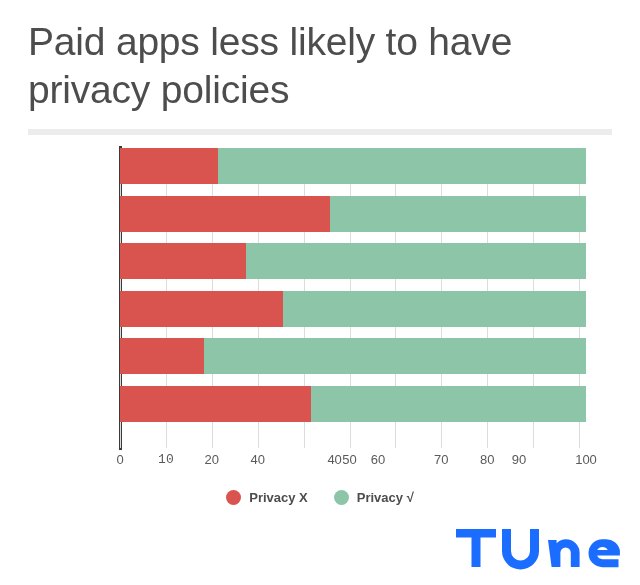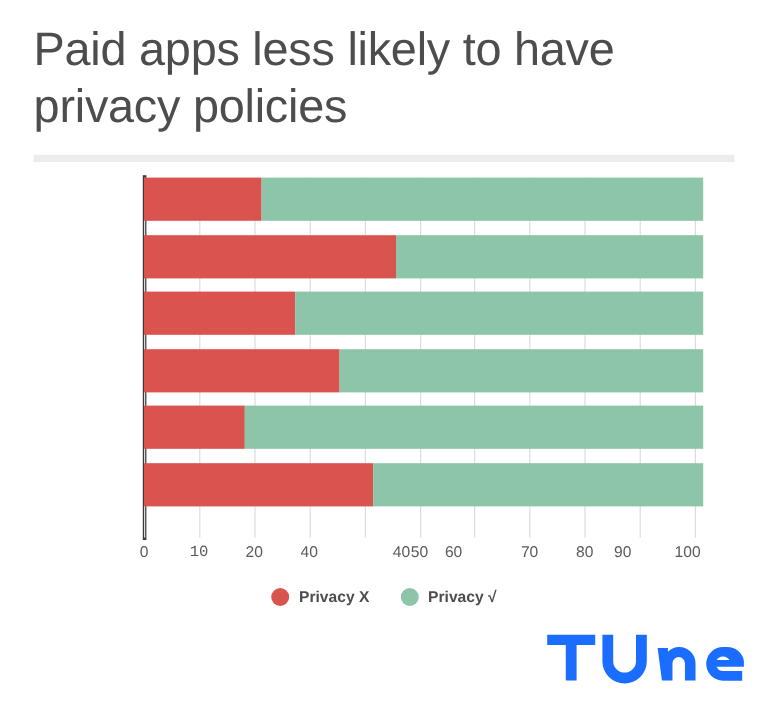--- a/index.html
+++ b/index.html
@@ -167,21 +167,21 @@
       <div class="xtick" style="left: 0px;">0</div>
       <div class="xtick" style="left: 45.9048px; font-family: Liberation Mono, monospace;">10</div>
       <div class="xtick" style="left: 91.8095px;">20</div>
       <div class="xtick" style="left: 137.714px;">40</div>
       <div class="xtick" style="left: 183.619px; margin-left: 31px;">40</div>
       <div class="xtick" style="left: 229.524px;">50</div>
       <div class="xtick" style="left: 258px;">60</div>
       <div class="xtick" style="left: 321.333px;">70</div>
       <div class="xtick" style="left: 367.238px;">80</div>
       <div class="xtick" style="left: 399px;">90</div>
-      <div class="xtick" style="left: 453px;">100</div>
+      <div class="xtick" style="left: 466px;">100</div>
     </div>
 </div>
 
 <div id="legend">
     <div class="legend-item">
       <span class="legend-dot" style="background: rgb(217, 83, 79);"></span>
       <span class="legend-text">Privacy X</span>
     </div>
     <div class="legend-item">
       <span class="legend-dot" style="background: rgb(140, 197, 168);"></span>

